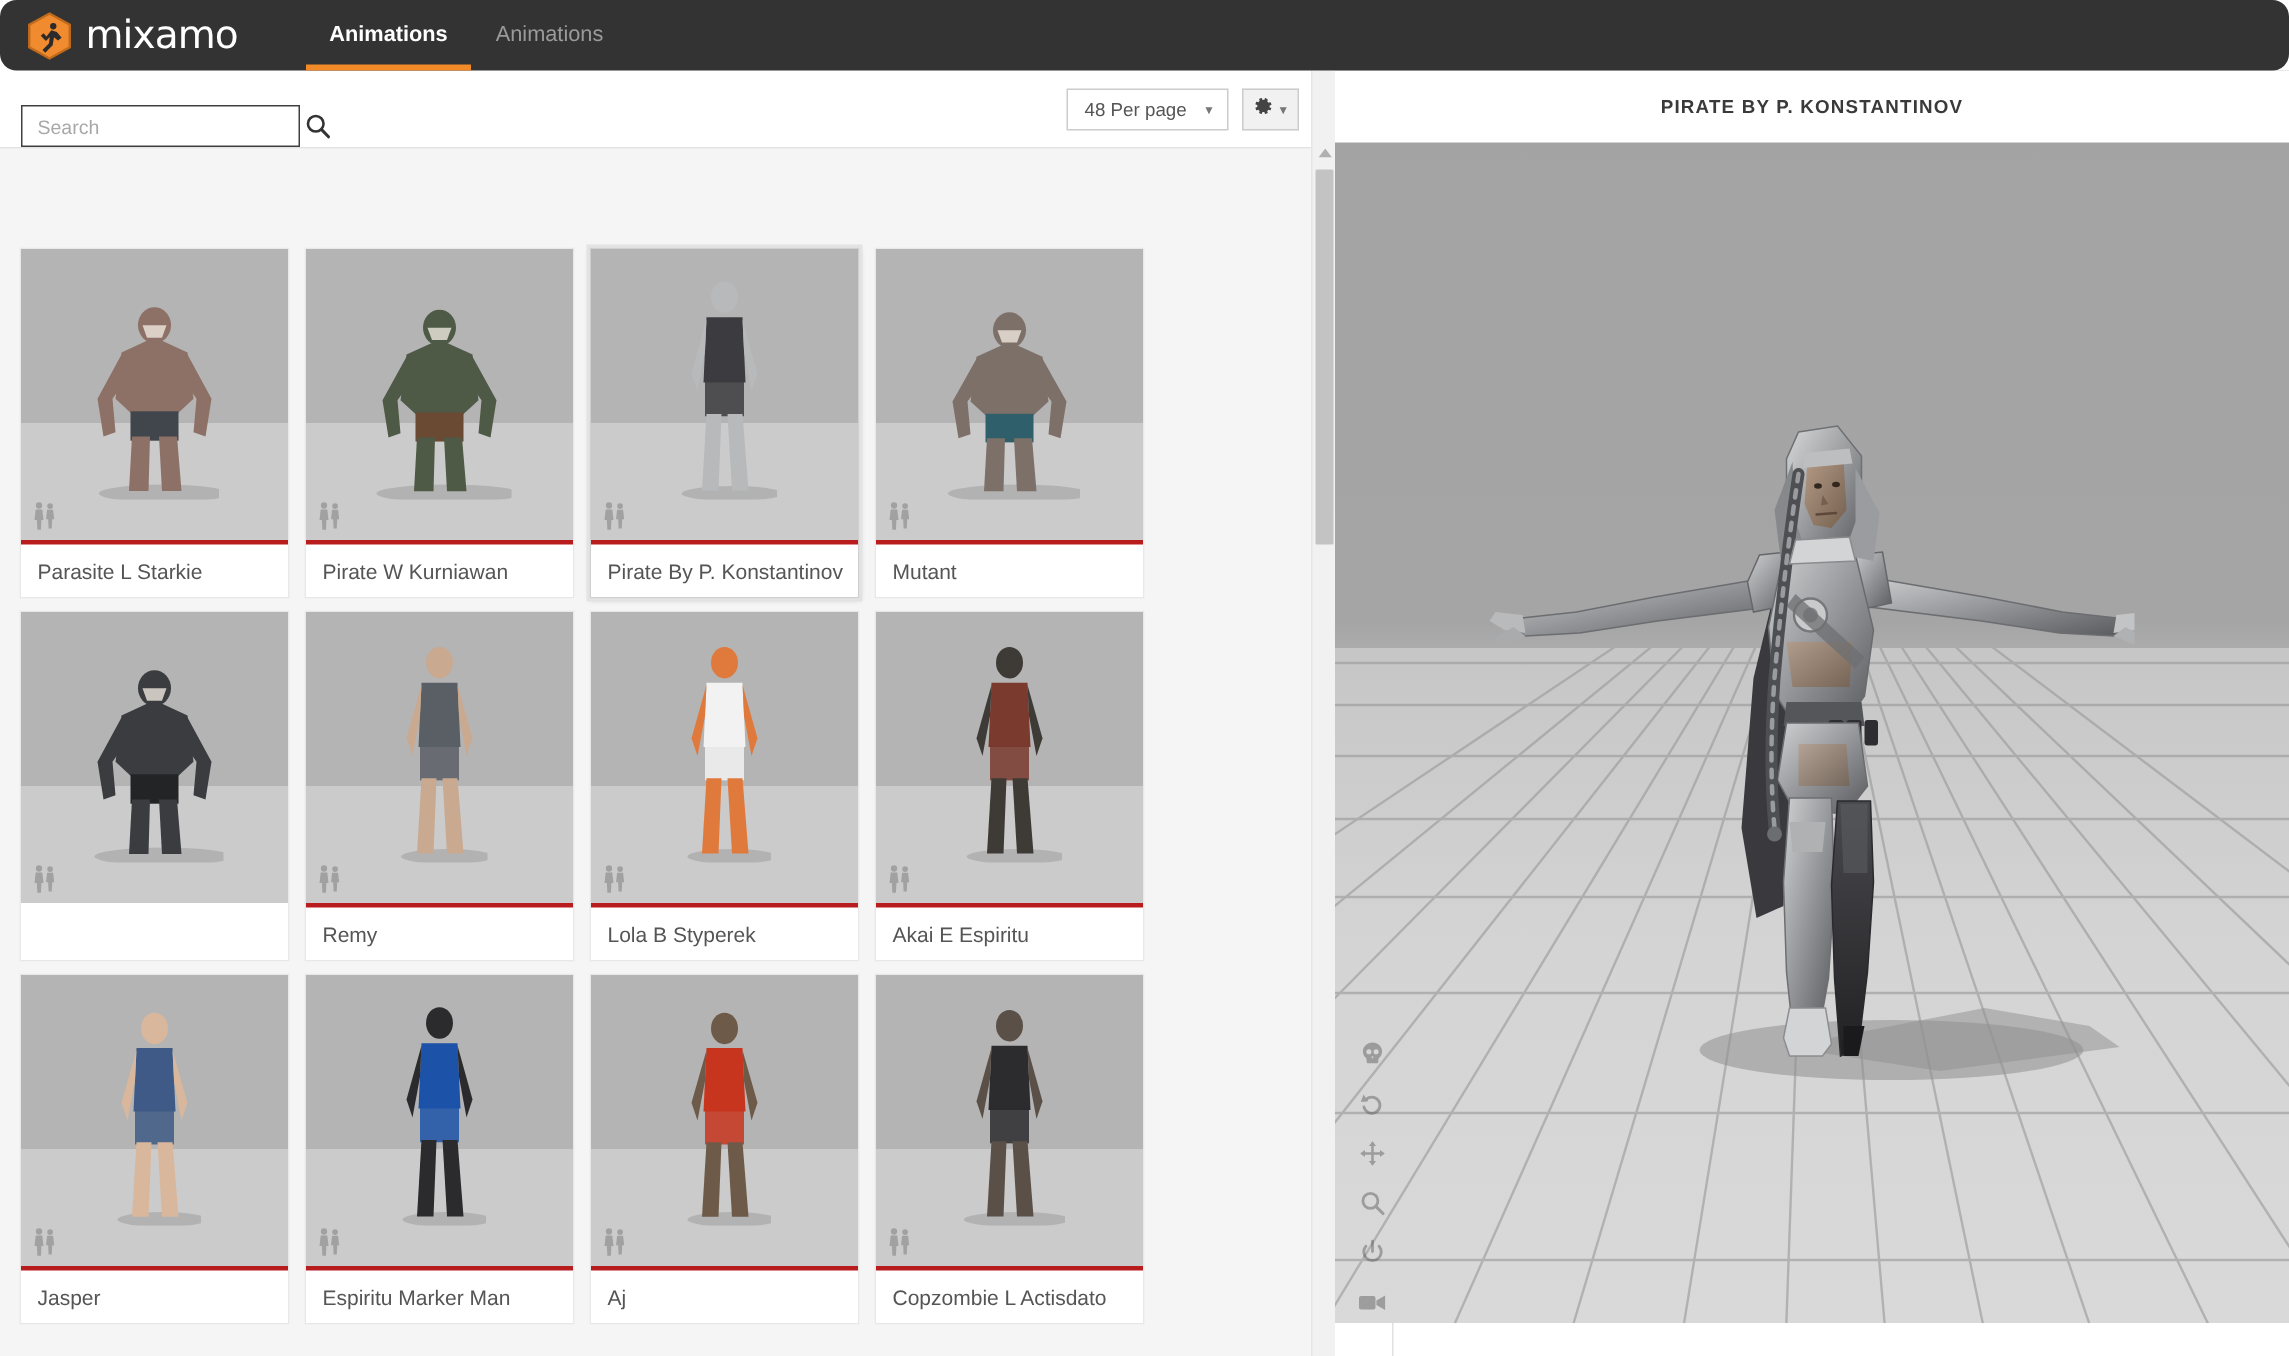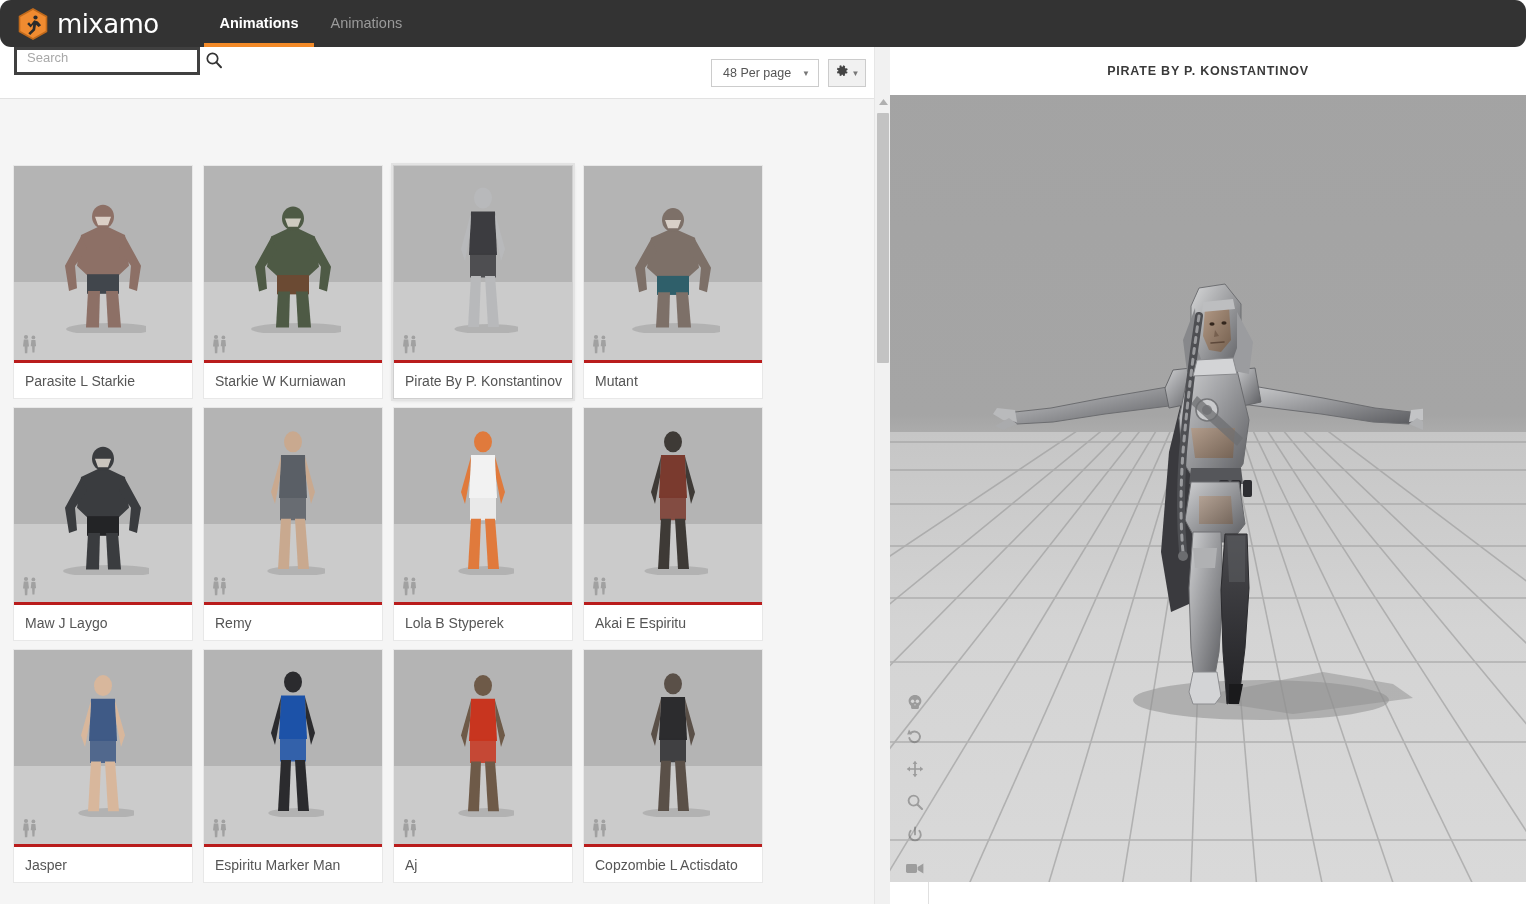--- a/index.html
+++ b/index.html
@@ -43,24 +43,24 @@
     width: 890px; height: 857px;
     background: #f5f5f5;
   }
   #toolbar {
     position: absolute; left: 0; top: 0;
     width: 890px; height: 52px;
     background: #ffffff;
     border-bottom: 1px solid #e2e2e2;
   }
   #search-box {
-    position: absolute; left: 14px; top: 0;
+    position: absolute; left: 14px; top: 23px;
     width: 186px; height: 28px;
-    border: 3px solid #404040; background: #ffffff;
-    display: flex; align-items: flex-start;
+    border: 1px solid #404040; background: #ffffff;
+    display: flex; align-items: center;
   }
   #search-input {
     flex: 1; border: none; outline: none;
     font-size: 13px; color: #555; padding-left: 10px;
     font-family: "Liberation Sans", sans-serif; background: transparent;
   }
   #search-input::placeholder { color: #a8a8a8; }
   .mag-icon { width: 24px; height: 20px; position: relative; margin-right: 4px; }
   .mag-icon svg { position: absolute; left: 2px; top: 1px; }
 
@@ -279,21 +279,21 @@
       <ellipse cx="48" cy="23.46" rx="11" ry="12" fill="#4e5a45"></ellipse>
       <path d="M40 23.46 L56 23.46 L53 31.740000000000002 L43 31.740000000000002 Z" fill="#efe7df" opacity=".8"></path>
     </svg></div>
        <div class="scale-icon"><svg width="16" height="20" viewBox="0 0 16 20">
   <circle cx="4" cy="3" r="2.1" fill="#6f6f6f"></circle>
   <path d="M1.8 5.6h4.4l.8 7H5.6l-.3 6.6H2.9L2.6 12.6H1z" fill="#6f6f6f"></path>
   <circle cx="11.4" cy="3.4" r="1.9" fill="#6f6f6f"></circle>
   <path d="M9.4 5.9h4l.7 6.3h-1.3l-.3 6.2h-2.1l-.3-6.2H8.7z" fill="#6f6f6f"></path>
 </svg></div>
      </div>
-     <div class="card-label">Starkie W Kurniawan</div>
+     <div class="card-label">Pirate W Kurniawan</div>
         </div>
         <div class="card selected">
           <div class="card-thumb">
        <div class="thumb-floor"></div>
        <div class="thumb-fig"><svg width="70" height="150" viewBox="0 0 70 150">
     <ellipse cx="40" cy="146" rx="33.6" ry="5" fill="#9e9e9e" opacity=".55"></ellipse>
     <ellipse cx="35" cy="15" rx="9" ry="10.5" fill="#b8b9bb"></ellipse>
     <path d="M23 28.5 L47 28.5 L49 72 L21 72 Z" fill="#3c3c40"></path>
     <path d="M23 30 L13 66 L17 78 L22 51.00000000000001 Z" fill="#b8b9bb"></path>
     <path d="M47 30 L57 66 L53 78 L48 51.00000000000001 Z" fill="#b8b9bb"></path>
@@ -353,21 +353,20 @@
       <ellipse cx="46" cy="23.8" rx="11" ry="12" fill="#3a3c3f"></ellipse>
       <path d="M38 23.8 L54 23.8 L51 32.2 L41 32.2 Z" fill="#efe7df" opacity=".8"></path>
     </svg></div>
        <div class="scale-icon"><svg width="16" height="20" viewBox="0 0 16 20">
   <circle cx="4" cy="3" r="2.1" fill="#6f6f6f"></circle>
   <path d="M1.8 5.6h4.4l.8 7H5.6l-.3 6.6H2.9L2.6 12.6H1z" fill="#6f6f6f"></path>
   <circle cx="11.4" cy="3.4" r="1.9" fill="#6f6f6f"></circle>
   <path d="M9.4 5.9h4l.7 6.3h-1.3l-.3 6.2h-2.1l-.3-6.2H8.7z" fill="#6f6f6f"></path>
 </svg></div>
      </div>
-     <div class="card-label">Maw J Laygo</div>
         </div>
         <div class="card">
           <div class="card-thumb">
        <div class="thumb-floor"></div>
        <div class="thumb-fig"><svg width="64" height="148" viewBox="0 0 64 148">
     <ellipse cx="37" cy="144" rx="30.72" ry="5" fill="#9e9e9e" opacity=".55"></ellipse>
     <ellipse cx="32" cy="14.8" rx="9" ry="10.5" fill="#c9a98f"></ellipse>
     <path d="M20 28.12 L44 28.12 L46 71.03999999999999 L18 71.03999999999999 Z" fill="#5a5f66"></path>
     <path d="M20 29.6 L10 65.12 L14 76.96000000000001 L19 50.32 Z" fill="#c9a98f"></path>
     <path d="M44 29.6 L54 65.12 L50 76.96000000000001 L45 50.32 Z" fill="#c9a98f"></path>

